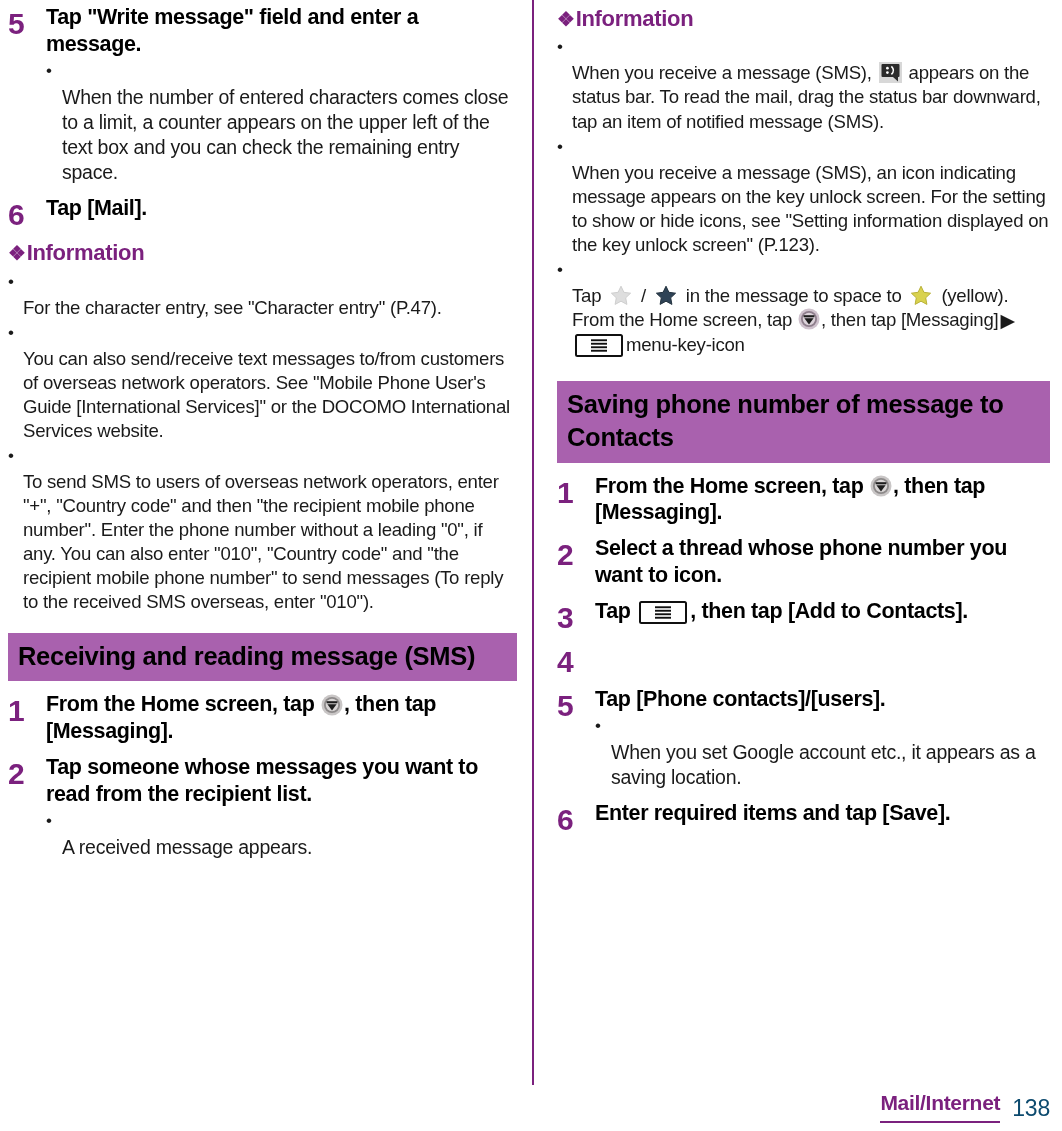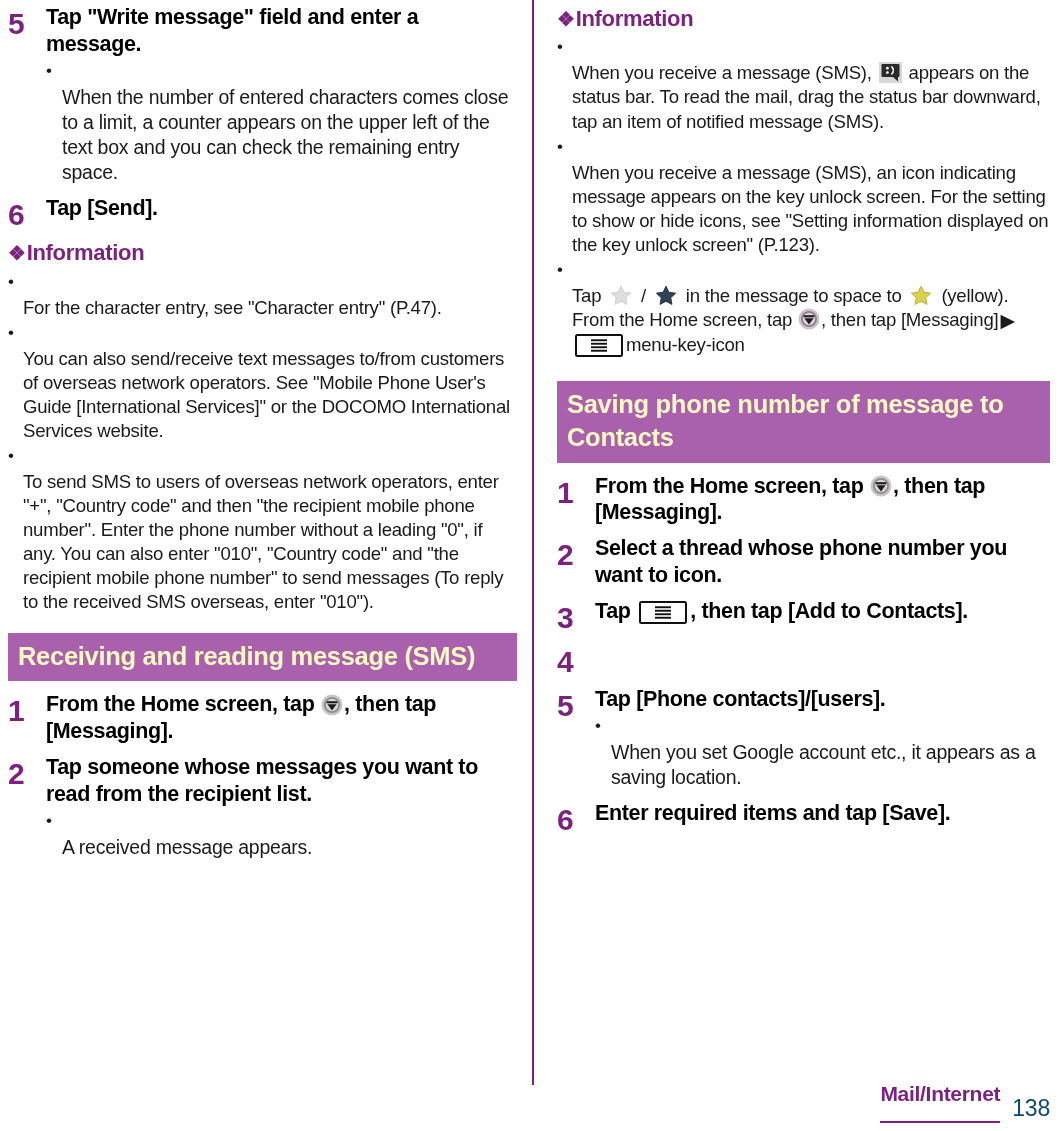--- a/index.html
+++ b/index.html
@@ -45,21 +45,21 @@
     left: 532px;
     top: 0px;
     width: 2px;
     height: 1085px;
     background: #7b217e;
   }
 
   
   .section-band {
     background: #a961ae;
-    color: #fef9c3;
+    color: #000000;
     font-weight: bold;
     font-size: 25.5px;
     line-height: 1.28;
     padding: 7px 10px 9px 10px;
     margin: 18px 0 10px 0;
     letter-spacing: -0.3px;
   }
 
   
   .step {
@@ -179,21 +179,21 @@
     align-items: flex-end;
     justify-content: flex-end;
     padding-right: 12px;
     box-sizing: border-box;
   }
   .footer-chapter {
     color: #7b217e;
     font-weight: bold;
     font-size: 21px;
     border-bottom: 2.5px solid #7b217e;
-    padding-bottom: 15px;
+    padding-bottom: 6px;
     letter-spacing: -0.3px;
   }
   .footer-pageno {
     font-size: 23px;
     color: #0c4a6e;
     margin-left: 12px;
     padding-bottom: 1px;
     letter-spacing: -0.2px;
   }
 </style>
@@ -215,21 +215,21 @@
               <span class="dot">•</span>
               <span class="btext">When the number of entered characters comes close to a limit, a counter appears on the upper left of the text box and you can check the remaining entry space.</span>
             </div>
           </div>
         </div>
       </div>
 
       <div class="step">
         <div class="step-num">6</div>
         <div class="step-body">
-          <div class="step-title">Tap [Send].</div>
+          <div class="step-title">Tap [Mail].</div>
         </div>
       </div>
 
       <div class="info-head">
         <span class="diamond">❖</span>
           <span>Information</span>
       </div>
       <div class="info-list">
         <div class="bullet">
           <span class="dot">•</span>

